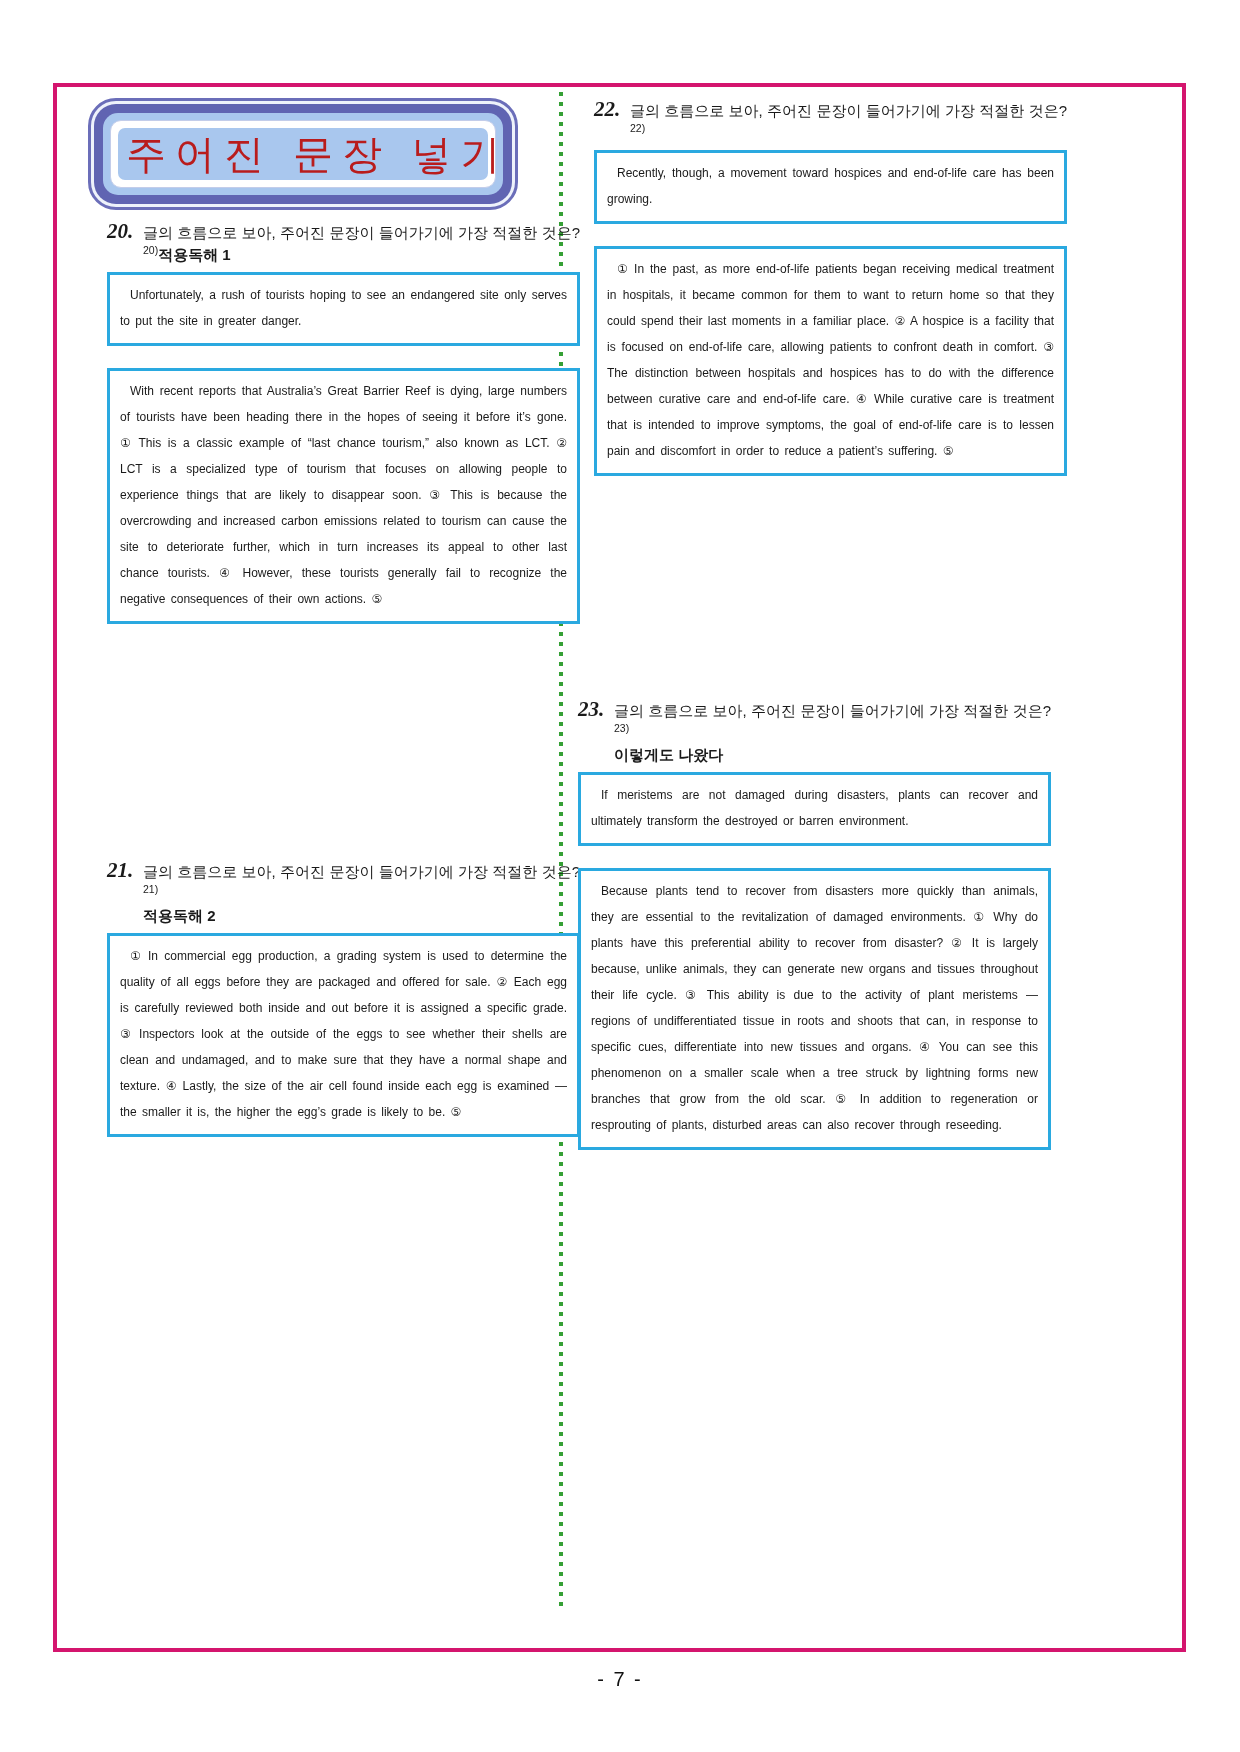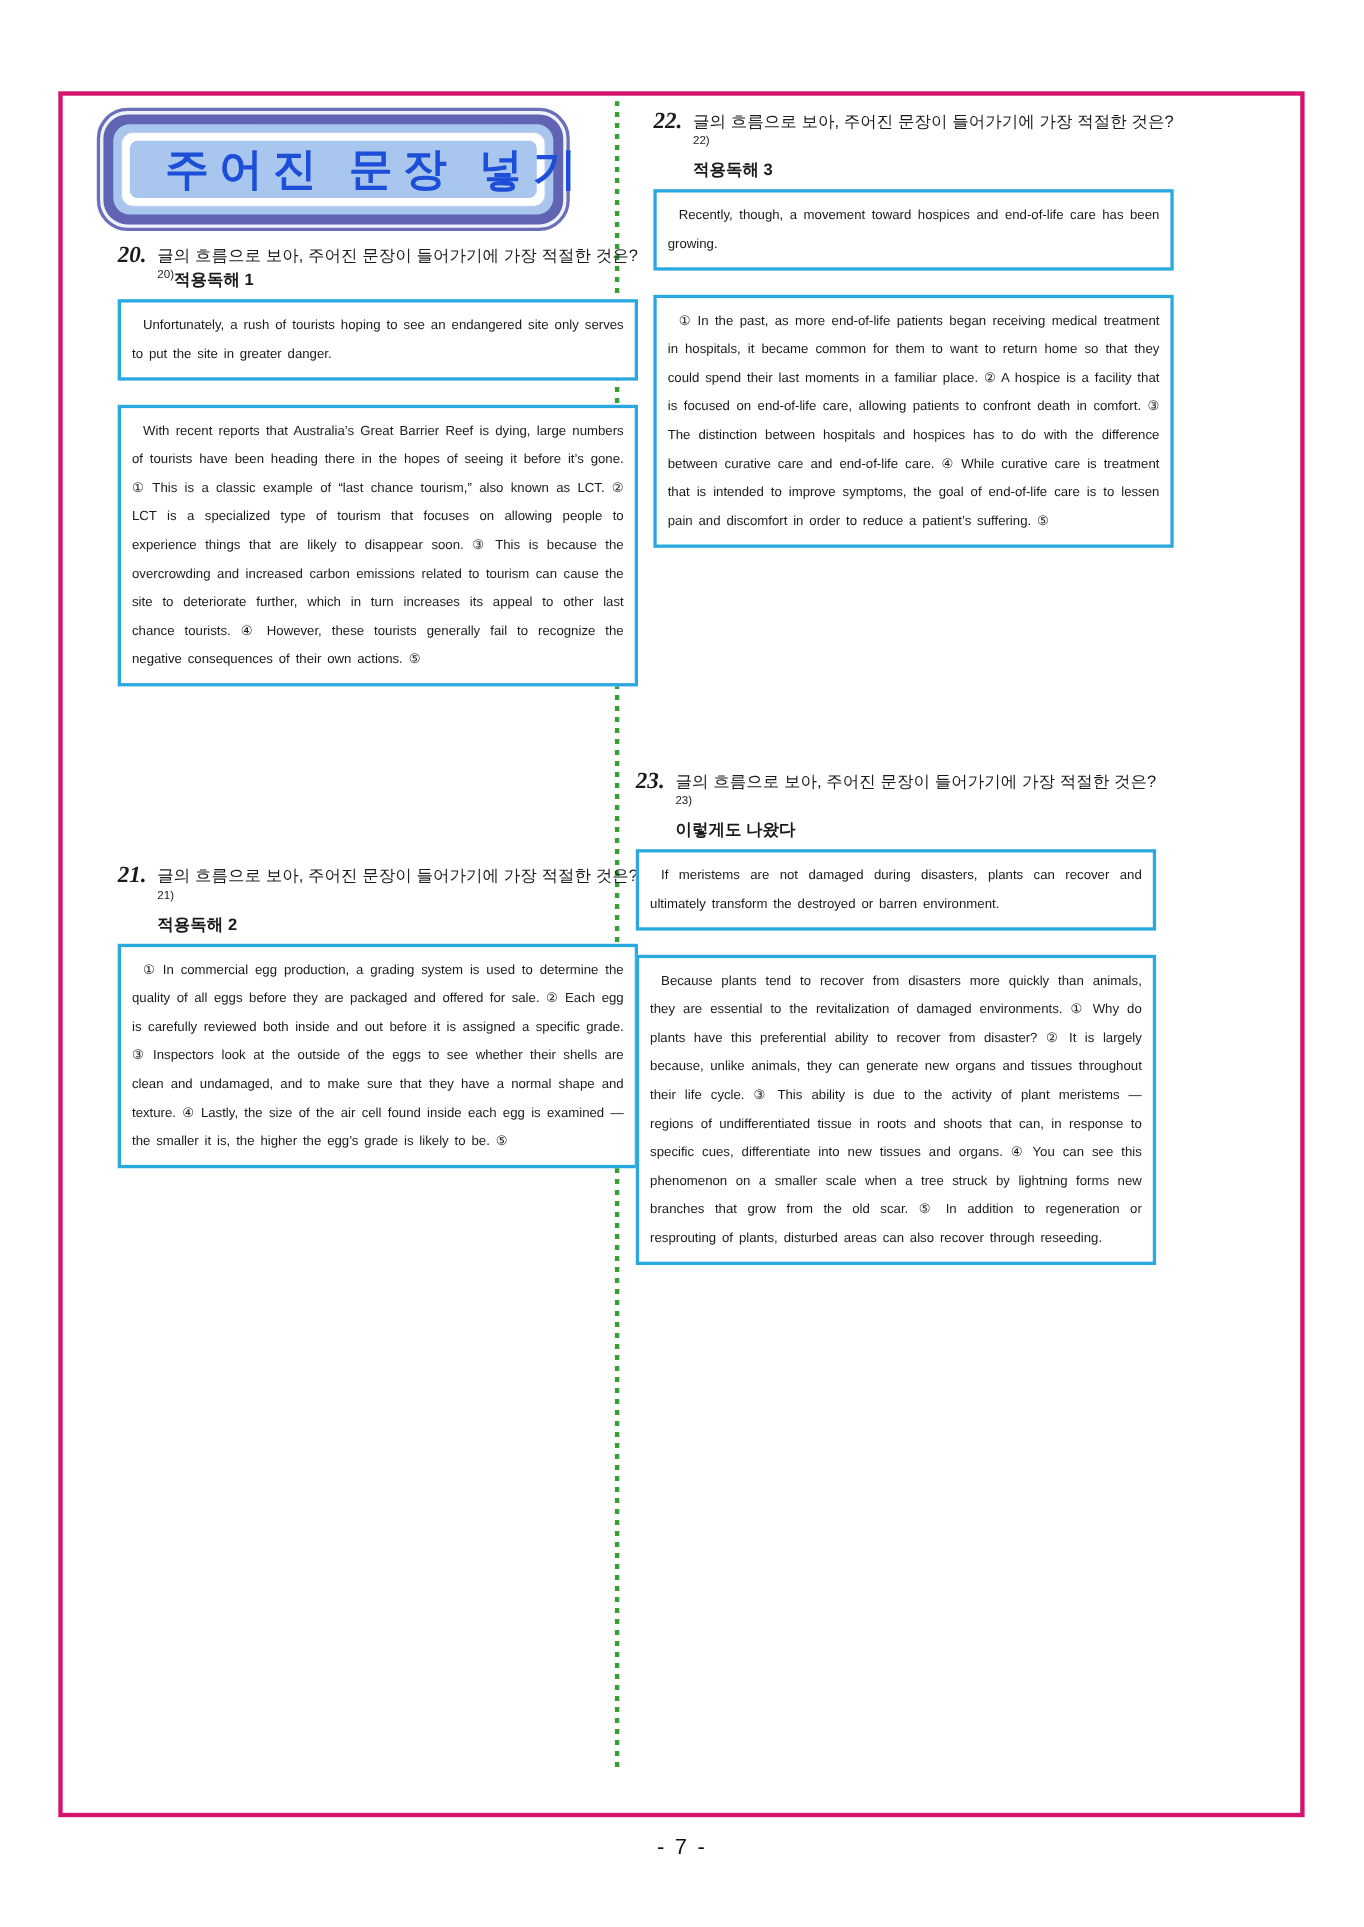--- a/index.html
+++ b/index.html
@@ -31,22 +31,22 @@
   }
 
   
   .banner { position: absolute; left: 88px; top: 98px; width: 430px; }
   .b1 { border: 3px solid #6B6EB9; border-radius: 28px; padding: 3px; background: #eef2fb; }
   .b2 { background: #6064B2; border-radius: 22px; padding: 9px; }
   .b3 { background: #A9C7EE; border-radius: 15px; padding: 7px; }
   .b4 { background: #ffffff; border-radius: 11px; padding: 7px; border: 1px solid #c3cdea; }
   .b5 { background: #A9C7EE; border-radius: 7px; padding: 5px 8px; text-align: center; }
   .banner-title {
-    font-size: 40px; line-height: 42px; font-weight: bold;
-    letter-spacing: 9px; color: #1d4ed8; white-space: nowrap; margin-left: 24px;
+    font-size: 40px; line-height: 42px; font-weight: normal;
+    letter-spacing: 9px; color: #b91c1c; white-space: nowrap;
   }
 
   
   .question { position: absolute; width: 473px; }
   .q-left  { left: 75px; padding-left: 32px; }
   .q-right { left: 578px; }
 
   .q-header { position: relative; padding-left: 36px; margin-bottom: 6px;
               font-size: 15px; line-height: 22px; text-align: justify; }
   .q-num {
@@ -103,34 +103,34 @@
     <span class="q-prompt"><span>글의 흐름으로 보아, 주어진 문장이 들어가기에 가장 적절한 것은?</span><sup class="q-sup">20)</sup><span class="q-src">적용독해 1</span></span>
   </div>
   <div class="given-box">
     <p>Unfortunately, a rush of tourists hoping to see an endangered site only serves to put the site in greater danger.</p>
   </div>
   <div class="passage-box">
     <p>With recent reports that Australia’s Great Barrier Reef is dying, large numbers of tourists have been heading there in the hopes of seeing it before it’s gone. ① This is a classic example of “last chance tourism,” also known as LCT. ② LCT is a specialized type of tourism that focuses on allowing people to experience things that are likely to disappear soon. ③ This is because the overcrowding and increased carbon emissions related to tourism can cause the site to deteriorate further, which in turn increases its appeal to other last chance tourists. ④ However, these tourists generally fail to recognize the negative consequences of their own actions. ⑤</p>
   </div>
 </section>
 
-<section class="question q-left" style="top:786px;">
+<section class="question q-left" style="top:861px;">
   <div class="q-header">
     <span class="q-num">21.</span>
     <span class="q-prompt"><span>글의 흐름으로 보아, 주어진 문장이 들어가기에 가장 적절한 것은?</span><sup class="q-sup">21)</sup><span class="q-src block">적용독해 2</span></span>
   </div>
   <div class="passage-box">
     <p>① In commercial egg production, a grading system is used to determine the quality of all eggs before they are packaged and offered for sale. ② Each egg is carefully reviewed both inside and out before it is assigned a specific grade. ③ Inspectors look at the outside of the eggs to see whether their shells are clean and undamaged, and to make sure that they have a normal shape and texture. ④ Lastly, the size of the air cell found inside each egg is examined — the smaller it is, the higher the egg’s grade is likely to be. ⑤</p>
   </div>
 </section>
 
 <section class="question q-right" style="top:100px;padding-left:16px;">
   <div class="q-header">
     <span class="q-num">22.</span>
-    <span class="q-prompt"><span>글의 흐름으로 보아, 주어진 문장이 들어가기에 가장 적절한 것은?</span><sup class="q-sup">22)</sup><span class="q-src block">적용독해 3</span></span>
+    <span class="q-prompt"><span>글의 흐름으로 보아, 주어진 문장이 들어가기에 가장 적절한 것은?</span><sup class="q-sup">22)</sup></span>
   </div>
   <div class="given-box">
     <p>Recently, though, a movement toward hospices and end-of-life care has been growing.</p>
   </div>
   <div class="passage-box">
     <p>① In the past, as more end-of-life patients began receiving medical treatment in hospitals, it became common for them to want to return home so that they could spend their last moments in a familiar place. ② A hospice is a facility that is focused on end-of-life care, allowing patients to confront death in comfort. ③ The distinction between hospitals and hospices has to do with the difference between curative care and end-of-life care. ④ While curative care is treatment that is intended to improve symptoms, the goal of end-of-life care is to lessen pain and discomfort in order to reduce a patient’s suffering. ⑤</p>
   </div>
 </section>
 
 <section class="question q-right" style="top:700px;">

